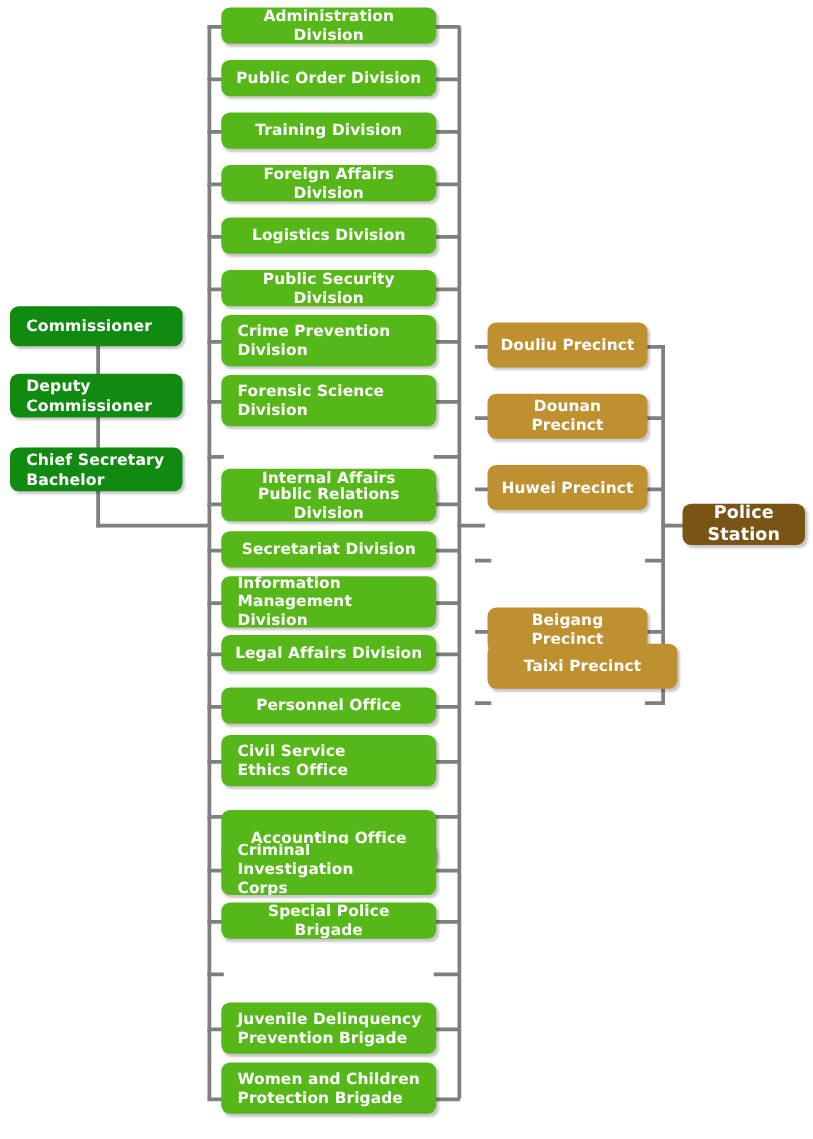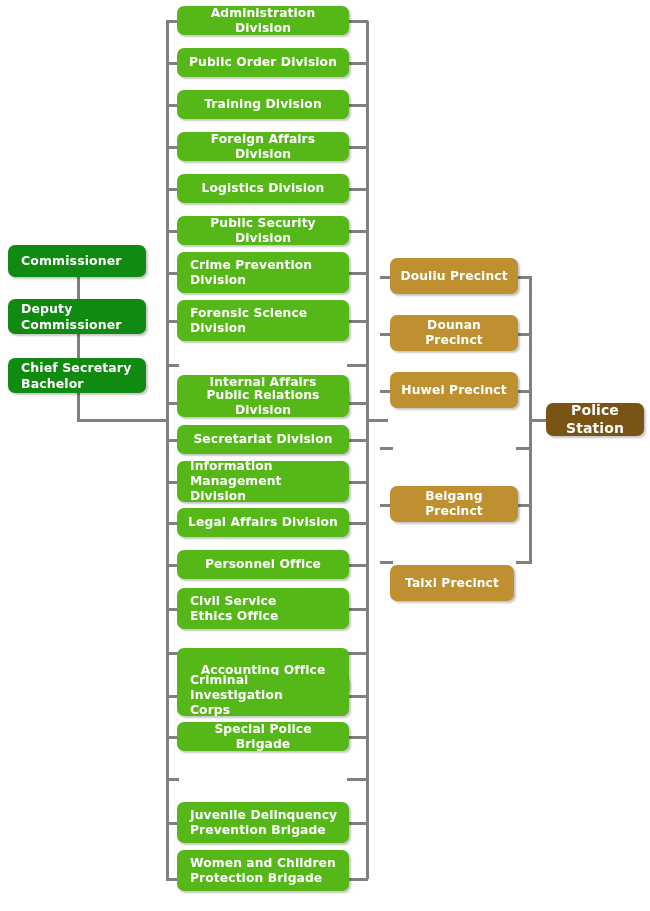--- a/index.html
+++ b/index.html
@@ -260,21 +260,21 @@
   <div class="line h" style="left:516px; top:447px; width:16px;"></div>
 
   <div class="line h" style="left:380px; top:504px; width:13px;"></div>
   <div class="line h" style="left:516px; top:504px; width:16px;"></div>
   <div class="node precinct" style="left:390px; top:486px; width:128px; height:36px;">
     <span class="node-label">Beigang Precinct</span>
   </div>
 
   <div class="line h" style="left:380px; top:561px; width:13px;"></div>
   <div class="line h" style="left:516px; top:561px; width:16px;"></div>
-  <div class="node precinct" style="left:390px; top:565px; width:124px; height:36px;">
+  <div class="node precinct" style="left:390px; top:515px; width:152px; height:36px;">
     <span class="node-label">Taixi Precinct</span>
   </div>
 
   <div class="node station" style="left:546px; top:403px; width:98px; height:33px;">
     <span class="node-label">Police Station</span>
   </div>
 
 </div>
 
 </body></html>

